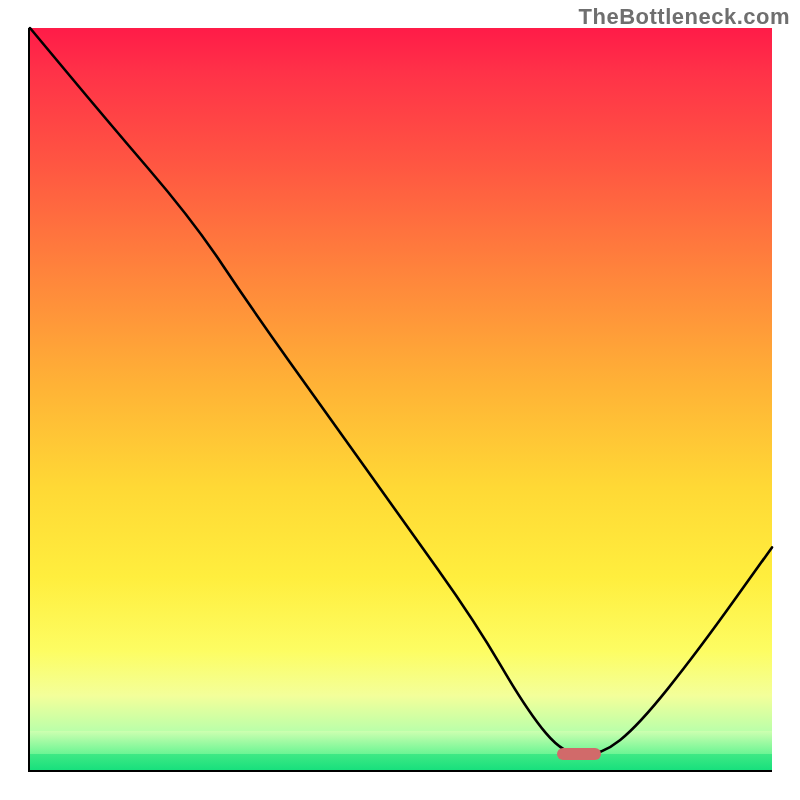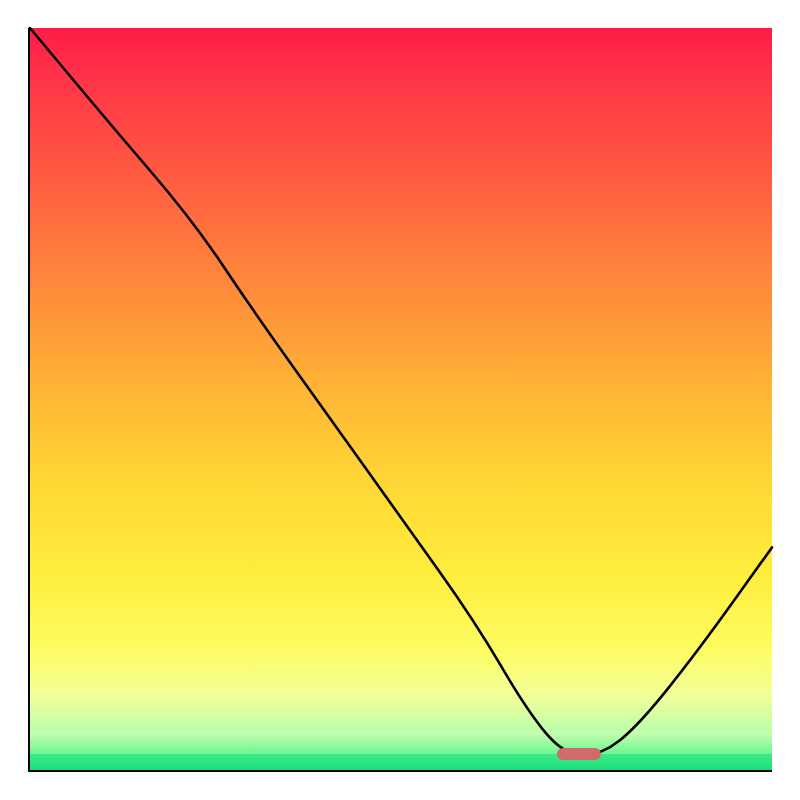--- a/index.html
+++ b/index.html
@@ -87,20 +87,21 @@
     width: 100%;
     height: 3%;
     background: linear-gradient(to bottom, #cdffb0 0%, #6cf594 100%);
   }
 </style>
 </head>
 <body>
 
 <div class="chart-wrap">
 
+  <div class="watermark">TheBottleneck.com</div>
 
   <div class="plot-area">
     <div class="gradient-bg"></div>
     <div class="green-strip-pale"></div>
     <div class="green-strip"></div>
 
     <svg class="curve" viewBox="0 0 744 744" preserveAspectRatio="none">
       <path id="curve-path" fill="none" stroke="#000" stroke-width="2.6" stroke-linecap="round" stroke-linejoin="round" d="M 0.0 0.0 Q 0.0 0.0 37.2 44.6 Q 74.4 89.3 119.0 141.4 Q 163.7 193.4 193.4 238.1 Q 223.2 282.7 260.4 334.8 Q 297.6 386.9 334.8 439.0 Q 372.0 491.0 409.2 543.1 Q 446.4 595.2 472.4 639.8 Q 498.5 684.5 517.1 706.8 Q 535.7 729.1 554.3 729.1 Q 572.9 729.1 591.5 714.2 Q 610.1 699.4 639.8 662.2 Q 669.6 625.0 706.8 572.9 T 744.0 520.8"></path>
     </svg>
 

